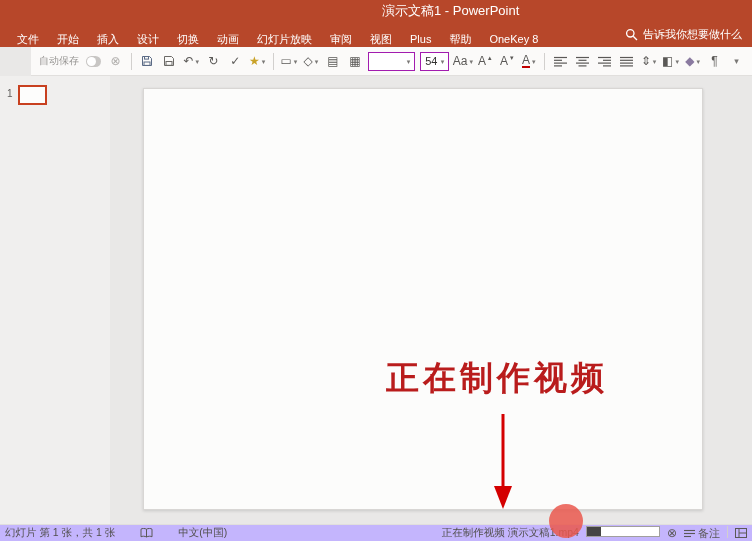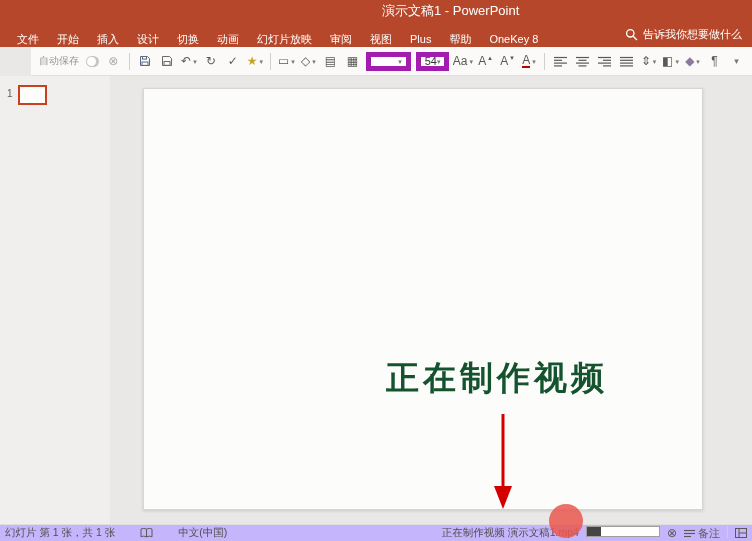--- a/index.html
+++ b/index.html
@@ -19,21 +19,21 @@
   .qat{position:absolute;top:47px;left:0;right:0;height:29px;background:#FBFAF9;border-bottom:1px solid #E1DFDD;
        display:flex;align-items:center;padding:0 5px;box-sizing:border-box;gap:1px;margin-left:31px;}
   .qlabel{font-size:10px;color:#979593;margin:0 3px;white-space:nowrap;}
   .toggle{width:22px;height:11px;border-radius:6px;background:#C8C6C4;position:relative;display:inline-block;margin:0 3px;}
   .knob{position:absolute;left:1px;top:1px;width:9px;height:9px;border-radius:50%;background:#fff;}
   .qbtn{height:22px;min-width:15px;display:flex;align-items:center;justify-content:center;padding:0 3px;
         color:#5A5856;font-size:12px;gap:2px;border-radius:2px;white-space:nowrap;}
   .qbtn .g{line-height:1;}
   .dd{font-size:7px;color:#7A7876;line-height:1;}
   .sep{width:1px;height:17px;background:#D2D0CE;margin:0 4px;}
-  .combo{height:19px;background:#fff;border:5px solid #a21caf;display:flex;align-items:center;
+  .combo{height:19px;background:#fff;border:1px solid #a21caf;display:flex;align-items:center;
          font-size:11px;color:#323130;padding:0 4px;box-sizing:border-box;margin:0 2px;}
   .combo.fname{width:64px;} .combo.fsize{width:38px;}
   .combo .dd{margin-left:auto;}
   .fontcolor{border-bottom:2px solid #C00000;line-height:11px;font-size:12px;}
   .smallcaret{font-size:7px;color:#5A5856;align-self:flex-start;margin-top:4px;}
 
   
   .content{position:absolute;top:76px;left:0;right:0;bottom:17px;background:#E9E8E7;}
   .thumbs{position:absolute;left:0;top:0;bottom:0;width:110px;background:#F0EFEE;}
   .thumbnum{position:absolute;left:7px;top:12px;font-size:10px;color:#605E5C;}
@@ -44,21 +44,21 @@
   
   .statusbar{position:absolute;bottom:0;left:0;right:0;height:17px;background:#c4b5fd;border-top:1px solid #E1DFDD;
              display:flex;align-items:center;font-size:10.5px;color:#514F4D;padding:0 5px;box-sizing:border-box;gap:25px;}
   .sb-right{margin-left:auto;display:flex;gap:7px;}
   .progress{width:72px;height:9px;border:1px solid #A19F9D;background:#fff;position:relative;}
   .progress .fill{position:absolute;left:0;top:0;bottom:0;width:20%;background:#454443;}
   .sbicon{display:flex;align-items:center;color:#5A5856;font-size:11px;gap:3px;}
   .sbsep{width:1px;height:12px;background:#D2D0CE;}
 
   
-  .annotation{position:absolute;left:386px;top:356px;font-size:33px;font-weight:bold;color:#14532d;
+  .annotation{position:absolute;left:386px;top:356px;font-size:33px;font-weight:bold;color:#b91c1c;
               letter-spacing:4px;white-space:nowrap;z-index:20;}
   .arrow-svg{position:absolute;left:478px;top:408px;z-index:20;}
   .highlight-circle{position:absolute;left:549px;top:504px;width:34px;height:34px;border-radius:50%;
                     background:rgba(234,88,78,0.85);z-index:30;}
 </style>
 </head>
 <body>
 
 <div class="app">
 

